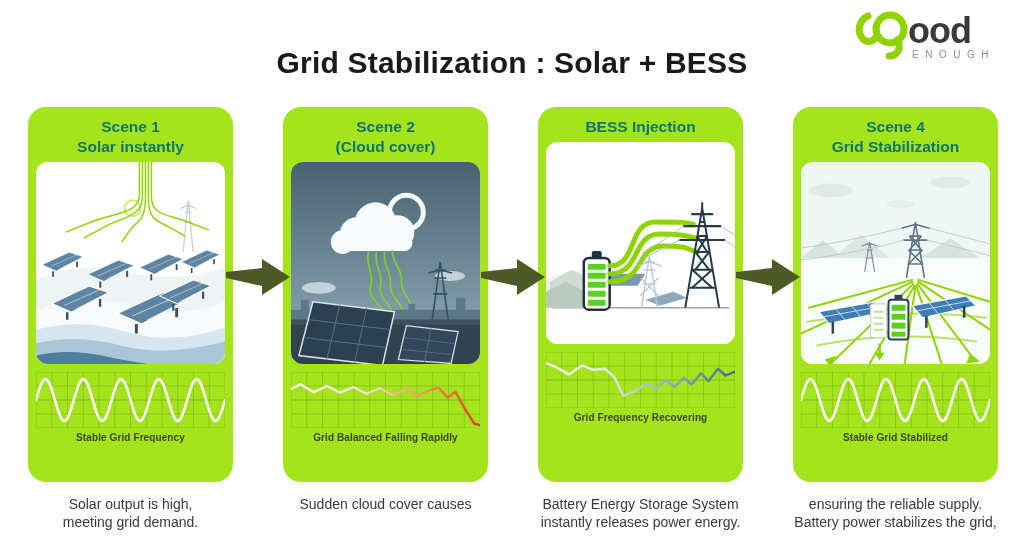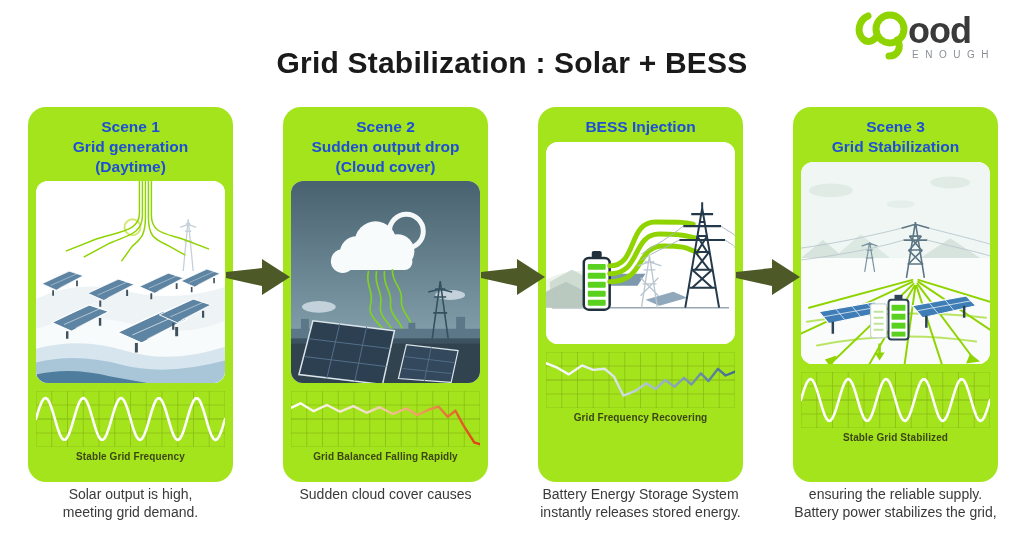--- a/index.html
+++ b/index.html
@@ -7,28 +7,28 @@
   .page{position:relative;width:1024px;height:558px;background:#ffffff;overflow:hidden;
         font-family:"Liberation Sans",sans-serif;}
   .main-title{position:absolute;top:46px;left:0;width:1024px;text-align:center;
         font-size:30px;font-weight:800;color:#1a1a1a;letter-spacing:0.2px;}
   .logo{position:absolute;top:4px;right:2px;width:172px;height:62px;}
   .columns{position:absolute;top:107px;left:28px;display:flex;gap:50px;}
   .column{width:205px;display:flex;flex-direction:column;align-items:stretch;}
   .scene-card{width:205px;height:375px;background:#a4e41c;border-radius:18px;
         padding:8px 8px 6px 8px;display:flex;flex-direction:column;}
   .scene-heading{text-align:center;font-weight:700;font-size:15.5px;line-height:1.28;
-        color:#1d4ed8;margin-top:2px;}
+        color:#0f766e;margin-top:2px;}
   .illustration-box{margin-top:5px;height:202px;border-radius:12px;overflow:hidden;
         background:#ffffff;flex:none;}
   .illustration-box svg{display:block;width:100%;height:100%;}
   .wave-chart{display:block;width:100%;height:56px;margin-top:8px;}
   .chart-caption{text-align:center;font-size:10px;font-weight:700;color:#3c4614;
         margin-top:4px;letter-spacing:0.1px;}
-  .scene-desc{margin-top:3px;text-align:center;font-size:14px;line-height:1.3;color:#3a3a3a;}
+  .scene-desc{margin-top:13px;text-align:center;font-size:14px;line-height:1.3;color:#3a3a3a;}
   .flow-arrow{position:absolute;width:64px;height:44px;top:255px;}
   .flow-arrow polygon{fill:#4d5a28;}
   .arrow-1{left:226px;} .arrow-2{left:481px;} .arrow-3{left:736px;}
 </style>
 </head>
 <body>
 
 <div class="page">
 
   <svg class="logo" viewBox="0 0 172 62">
@@ -42,22 +42,21 @@
   </svg>
 
   <div class="main-title">Grid Stabilization : Solar + BESS</div>
 
   <div class="columns">
 
     <div class="column">
       <div class="scene-card">
         <div class="scene-heading">
           <div>Scene 1</div>
-          <div>Grid generation</div>
-          <div>(Daytime)</div>
+          <div>Solar instantly</div>
         </div>
         <div class="illustration-box">
           <svg viewBox="0 0 190 206" preserveAspectRatio="xMidYMid slice">
             <defs>
               <g id="s1p">
                 <polygon points="0,16 34,0 52,6 18,24" fill="#5d84a2" stroke="#ffffff" stroke-width="1"></polygon>
                 <path d="M11 18 L45 3 M22 21 L48 8 M7 12 L40 -2" stroke="#ffffff" stroke-width="0.6" opacity="0.8" fill="none"></path>
                 <path d="M14 24 V31 M44 12 V19" stroke="#40505c" stroke-width="2.2"></path>
               </g>
             </defs>
@@ -117,21 +116,20 @@
       <div class="scene-desc">
         <div>Solar output is high,</div>
         <div>meeting grid demand.</div>
       </div>
     </div>
 
     <div class="column">
       <div class="scene-card">
         <div class="scene-heading">
           <div>Scene 2</div>
-          <div>Sudden output drop</div>
           <div>(Cloud cover)</div>
         </div>
         <div class="illustration-box">
           <svg viewBox="0 0 190 206" preserveAspectRatio="xMidYMid slice">
             <defs>
               <linearGradient id="sky2" x1="0" y1="0" x2="0" y2="1">
                 <stop offset="0" stop-color="#47616f"></stop>
                 <stop offset="0.7" stop-color="#7e99a6"></stop>
                 <stop offset="1" stop-color="#9db3bd"></stop>
               </linearGradient>
@@ -287,28 +285,28 @@
                 <stop offset="0.6" stop-color="#9db4c2"></stop>
                 <stop offset="1" stop-color="#3f6a8f"></stop>
               </linearGradient>
             </defs>
             <polyline points="0.0,11.2 11.5,15.7 23.0,22.4 36.5,13.4 48.0,17.9 59.5,16.8 69.1,24.6 78.7,43.7 90.2,39.2 101.8,31.4 111.4,37.0 121.0,28.0 130.6,34.7 140.2,25.8 147.8,32.5 157.4,21.3 165.1,29.1 174.7,16.8 182.4,23.5 192.0,19.6" fill="none" stroke="url(#lg2)" stroke-width="2.4" stroke-linecap="round" stroke-linejoin="round"></polyline>
           </svg>
         <div class="chart-caption">Grid Frequency Recovering</div>
       </div>
       <div class="scene-desc">
         <div>Battery Energy Storage System</div>
-        <div>instantly releases stored energy.</div>
+        <div>instantly releases power energy.</div>
       </div>
     </div>
 
     <div class="column">
       <div class="scene-card">
         <div class="scene-heading">
-          <div>Scene 3</div>
+          <div>Scene 4</div>
           <div>Grid Stabilization</div>
         </div>
         <div class="illustration-box">
           <svg viewBox="0 0 190 206" preserveAspectRatio="xMidYMid slice">
             <rect width="190" height="206" fill="#f0f6f3"></rect>
             <ellipse cx="30" cy="30" rx="22" ry="7" fill="#e0ebe6"></ellipse>
             <ellipse cx="150" cy="22" rx="20" ry="6" fill="#e0ebe6"></ellipse>
             <ellipse cx="100" cy="44" rx="14" ry="4" fill="#e4eeea"></ellipse>
             <g>
               <path d="M0 98 L22 80 L44 98 Z" fill="#d7e3dd"></path>

